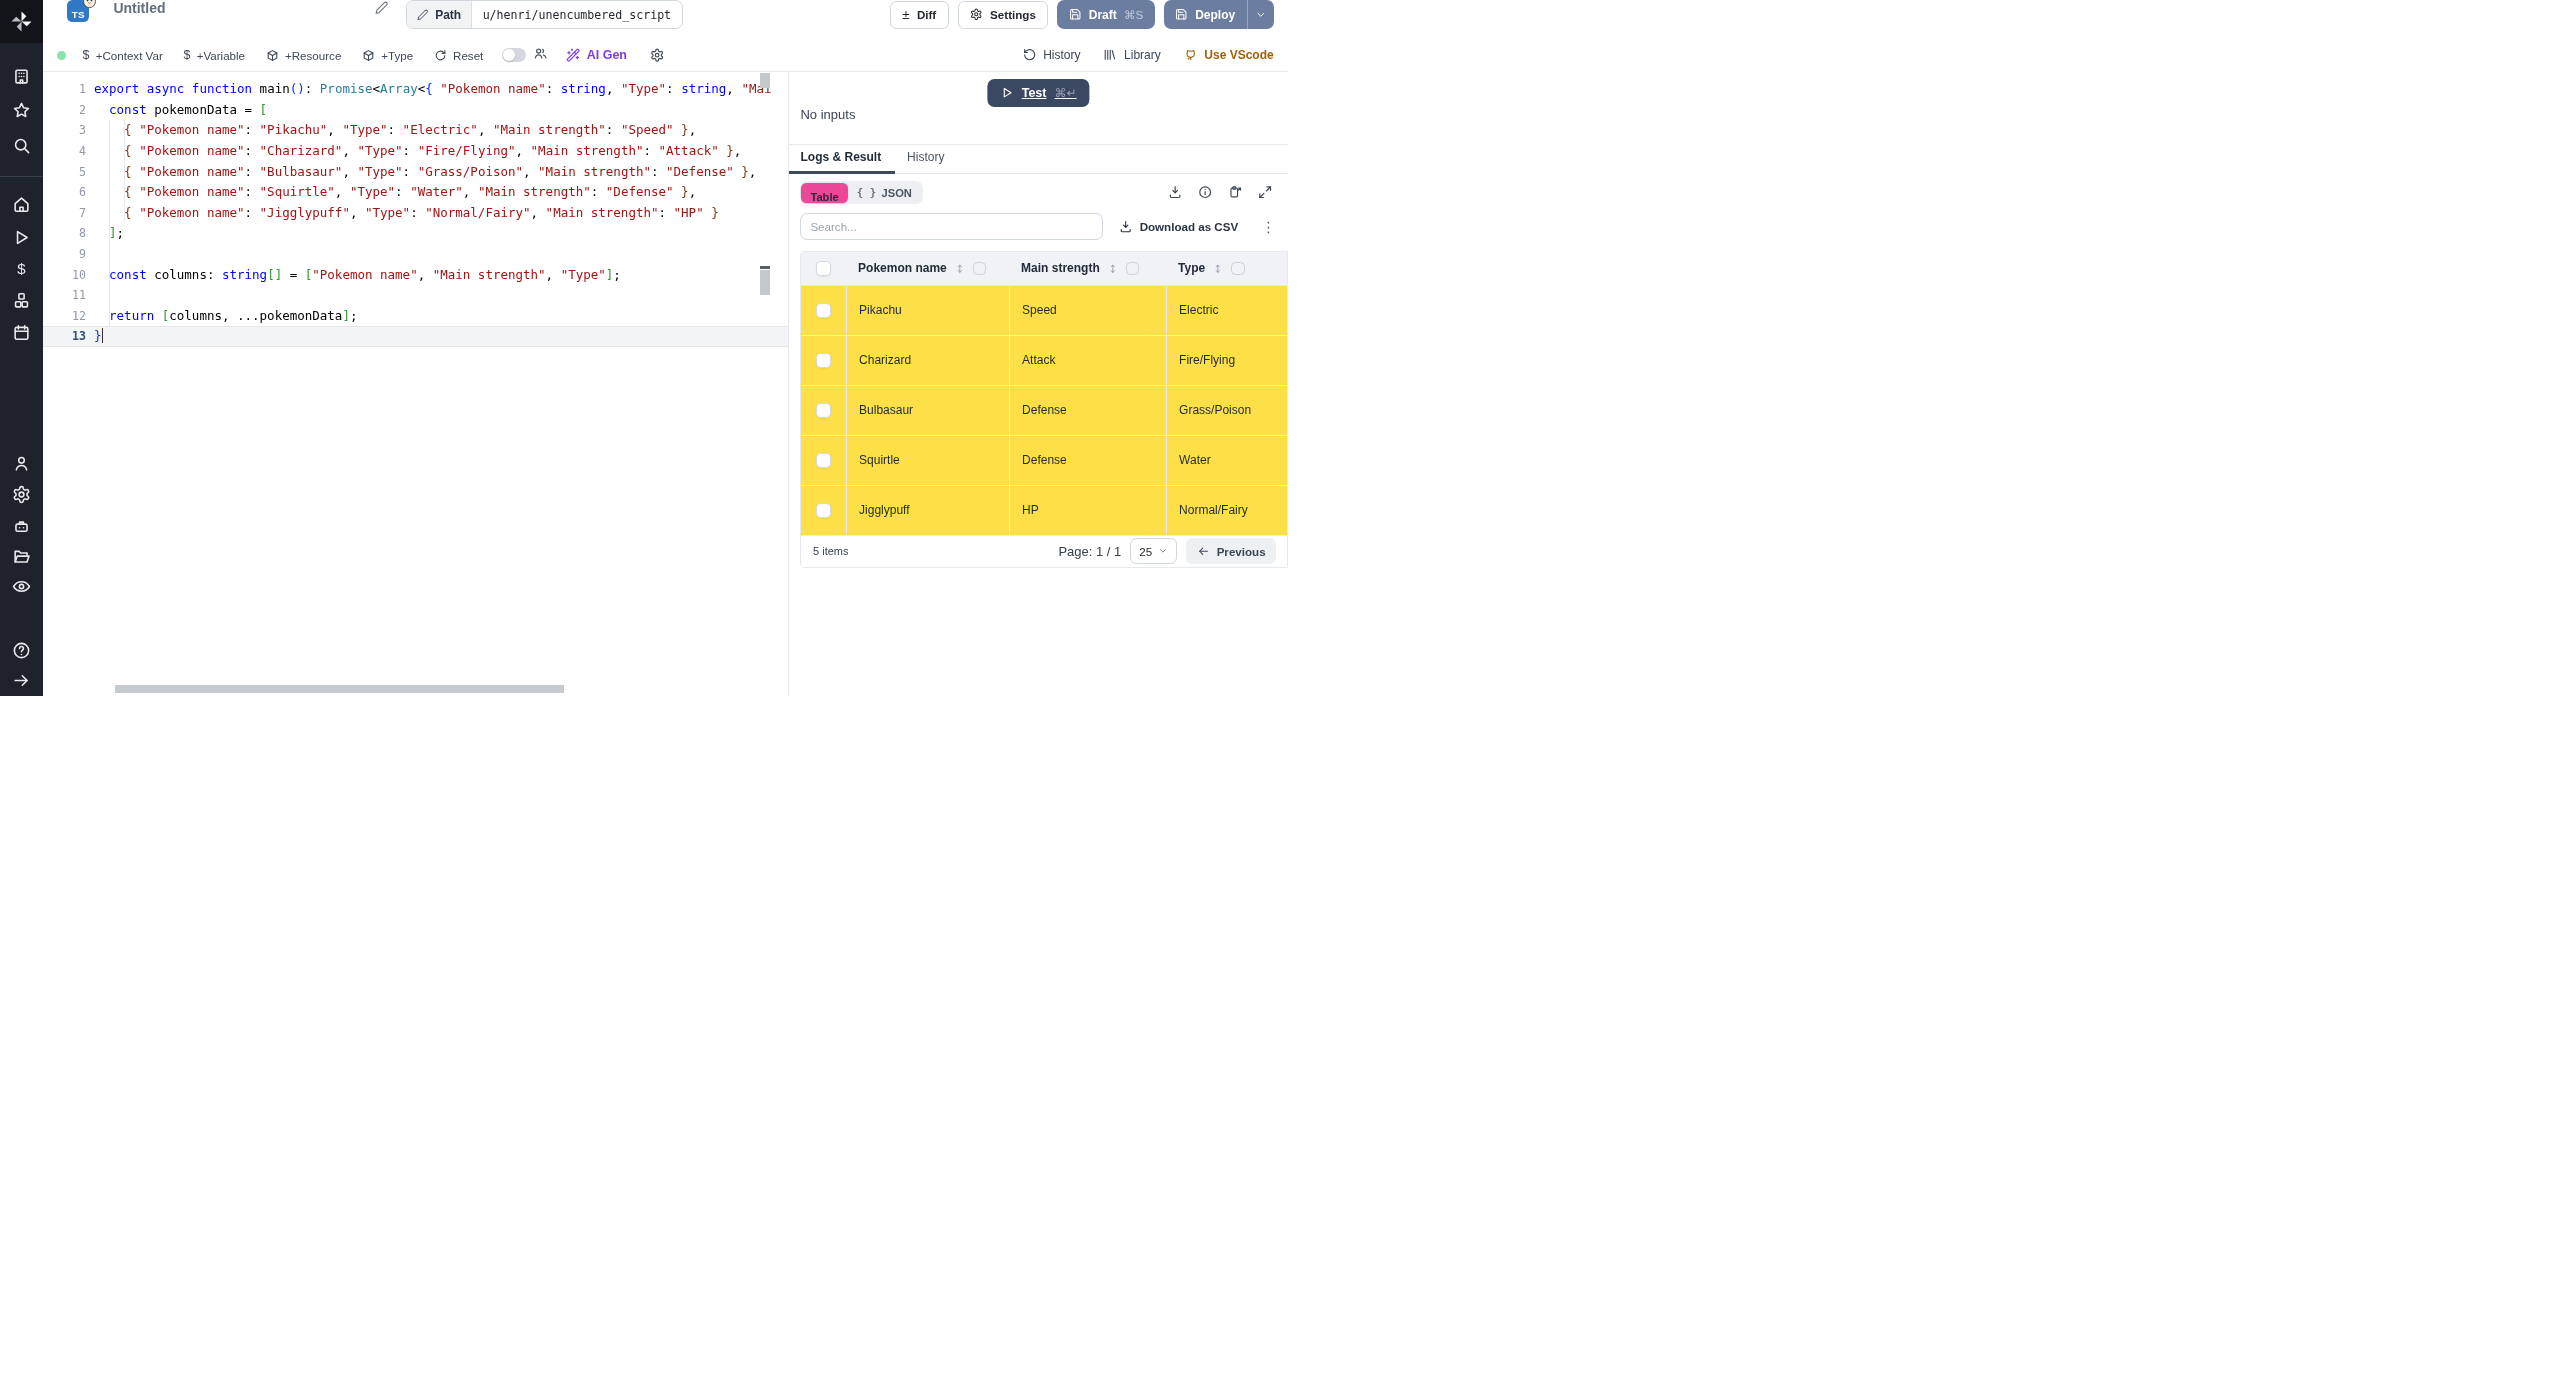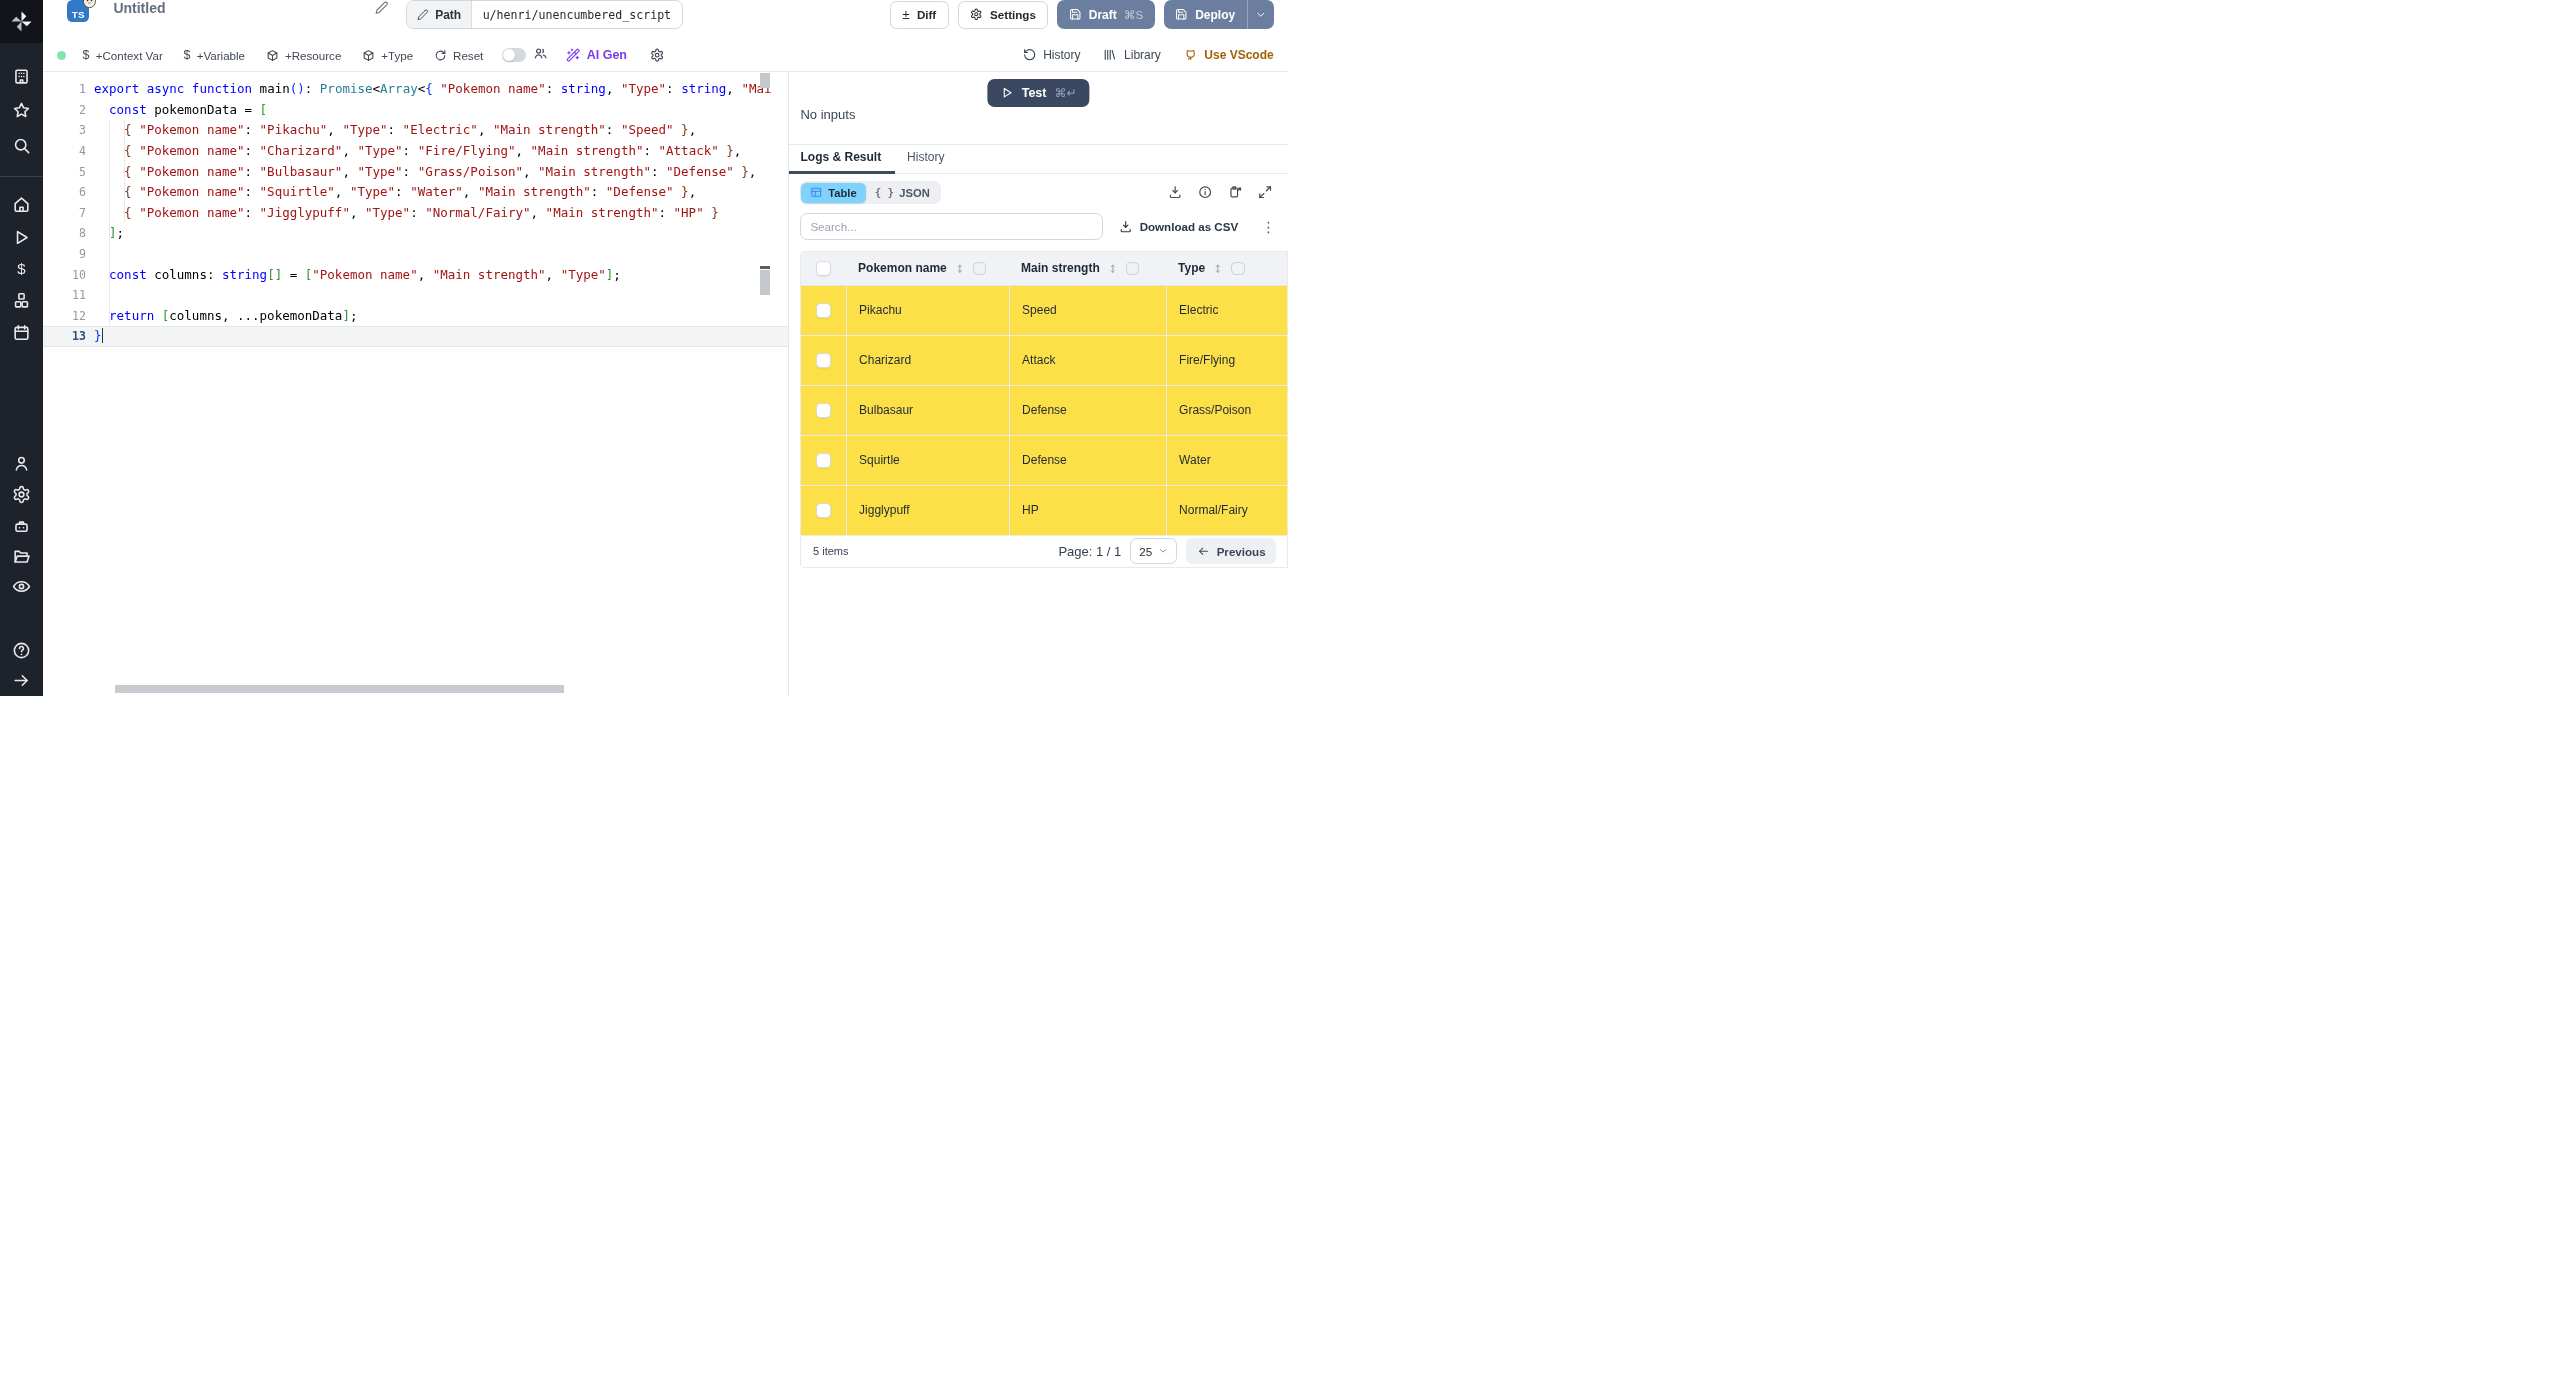--- a/index.html
+++ b/index.html
@@ -87,37 +87,37 @@
   .vthumb { position:absolute; right:18px; width:9.8px; background:#c4c7cc; z-index:3; }
   .vmark-dark { position:absolute; right:18px; width:9.8px; height:2.7px; background:#5a5f66; z-index:3; }
   .hscroll { position:absolute; bottom:2.7px; left:72px; width:449px; height:8px; background:#c7cacf; z-index:3; }
 
   .vdivider { width:0.9px; background:#e3e6ea; flex:0 0 0.9px; }
 
   
   .panel { flex:1; min-width:0; background:#fff; position:relative; }
   .panel-top { position:relative; height:73px; border-bottom:0.9px solid #e6e9ed; }
   .test-btn { position:absolute; left:50%; transform:translateX(-50%); top:7.2px; height:28px; display:flex; align-items:center; gap:8px;
-    background:var(--test,#3b4862); color:#fff; border:none; border-radius:7.2px; padding:0 12.5px; font-size:12.5px; font-weight:700; cursor:pointer; }
+    background:var(--test,#3b4862); color:#fff; border:none; border-radius:7.2px; padding:0 12.5px; font-size:12.5px; font-weight:700; cursor:pointer;text-decoration:underline; }
   .test-btn svg { width:13.4px; height:13.4px; }
   .test-short { font-weight:400; font-size:12px; color:#99a2b4; }
   .no-inputs { position:absolute; left:11.6px; top:35px; font-size:13px; color:#3b4554; }
 
   .panel-tabs { display:flex; height:29px; border-bottom:0.9px solid #e6e9ed; }
   .ptab { display:flex; align-items:flex-start; padding:5.4px 14.3px 0 11.6px; font-size:12px; color:#4b5563; font-weight:500;
     background:none; border:none; cursor:pointer; position:relative; }
   .ptab.active { color:#1f2937; font-weight:700; }
   .ptab.active::after { content:""; position:absolute; left:0; right:0; bottom:-0.9px; height:2.7px; background:#3f4a5a; }
 
   .panel-body { padding:7.2px 10.7px 0 10.7px; }
   .row1 { display:flex; align-items:center; height:23px; }
   .seg { display:flex; align-items:center; background:#edeff3; border-radius:7.2px; padding:1.8px; height:23px; }
   .seg-chip { display:flex; align-items:center; gap:5.4px; height:19.7px; padding:0 9px; border-radius:5.4px; border:none;
     background:transparent; font-size:11.2px; font-weight:600; color:#4b5563; cursor:pointer; }
-  .seg-chip.active { background:#7dd3fc; color:#1f2937; box-shadow:0 0.9px 1.8px rgba(16,24,40,.15); }
+  .seg-chip.active { background:#ec4899; color:#1f2937; box-shadow:0 0.9px 1.8px rgba(16,24,40,.15);flex-direction:column; }
   .seg-chip .gridic { width:12.5px; height:12.5px; color:#3b82f6; }
   .braces { font-family:"DejaVu Sans Mono", monospace; font-size:10.7px; font-weight:700; color:#6b7280; }
   .row1-icons { margin-left:auto; display:flex; align-items:center; gap:15px; padding-right:4.5px; }
   .pic-btn { background:none; border:none; color:#3f4854; cursor:pointer; width:15px; height:15px; }
   .pic-btn svg { width:14.3px; height:14.3px; }
 
   .row2 { display:flex; align-items:center; margin-top:9px; height:27px; }
   .search-box { width:303px; height:27px; border:0.9px solid #d0d7de; border-radius:7.2px; padding:0 9.8px; font-size:11.6px;
     color:#24292f; outline:none; font-family:"Liberation Sans", sans-serif; }
   .search-box::placeholder { color:#9ca3af; }

